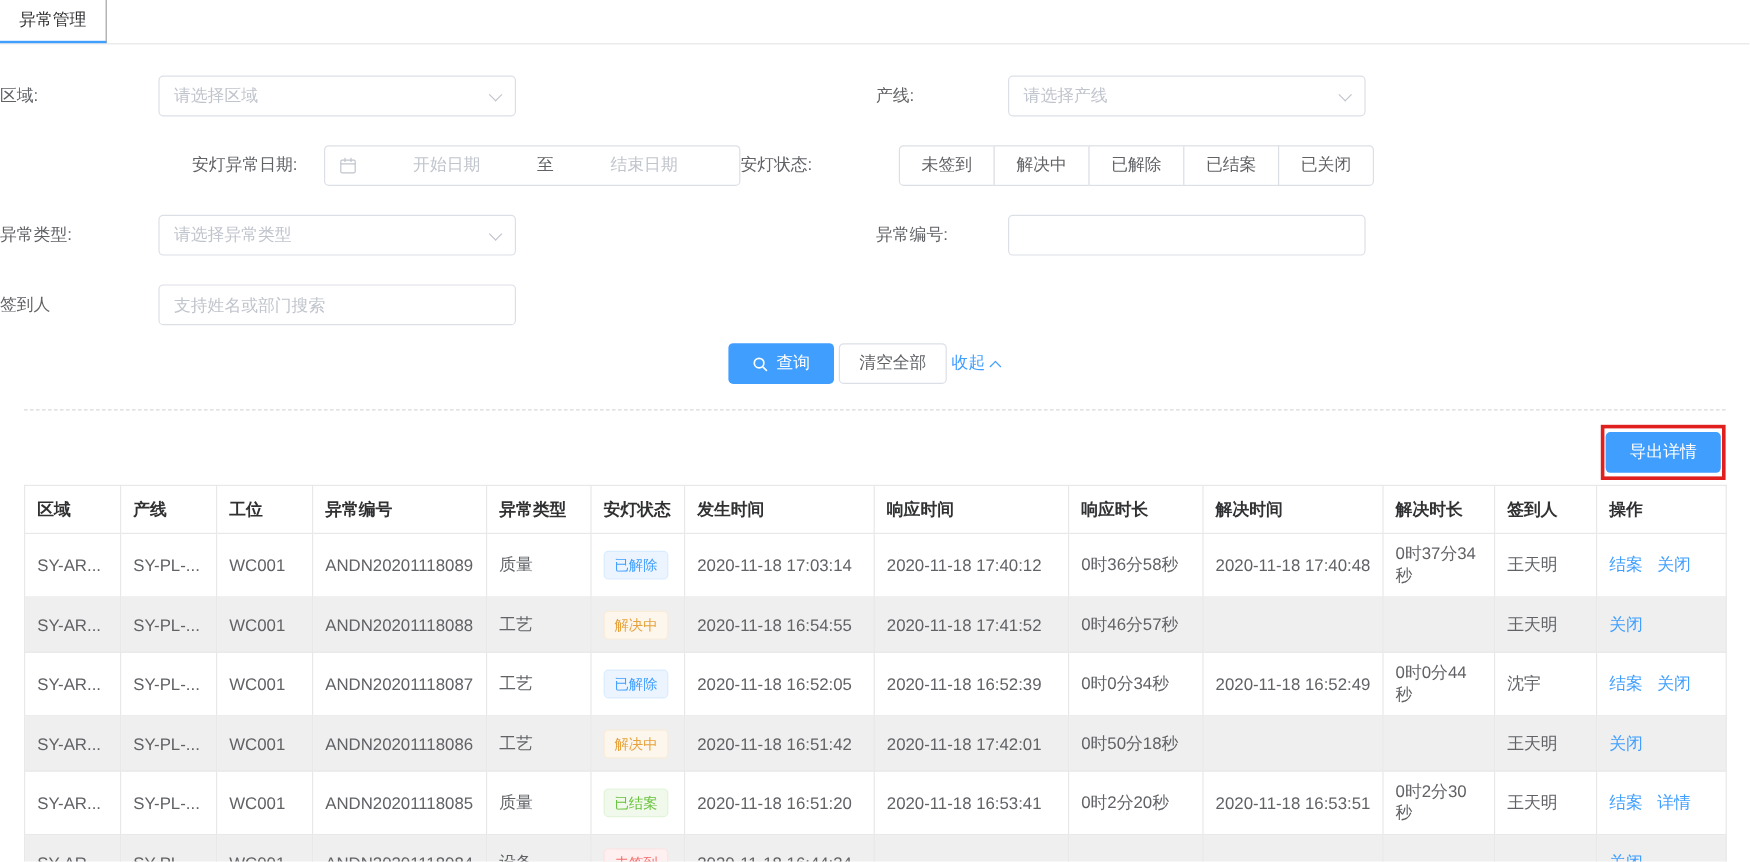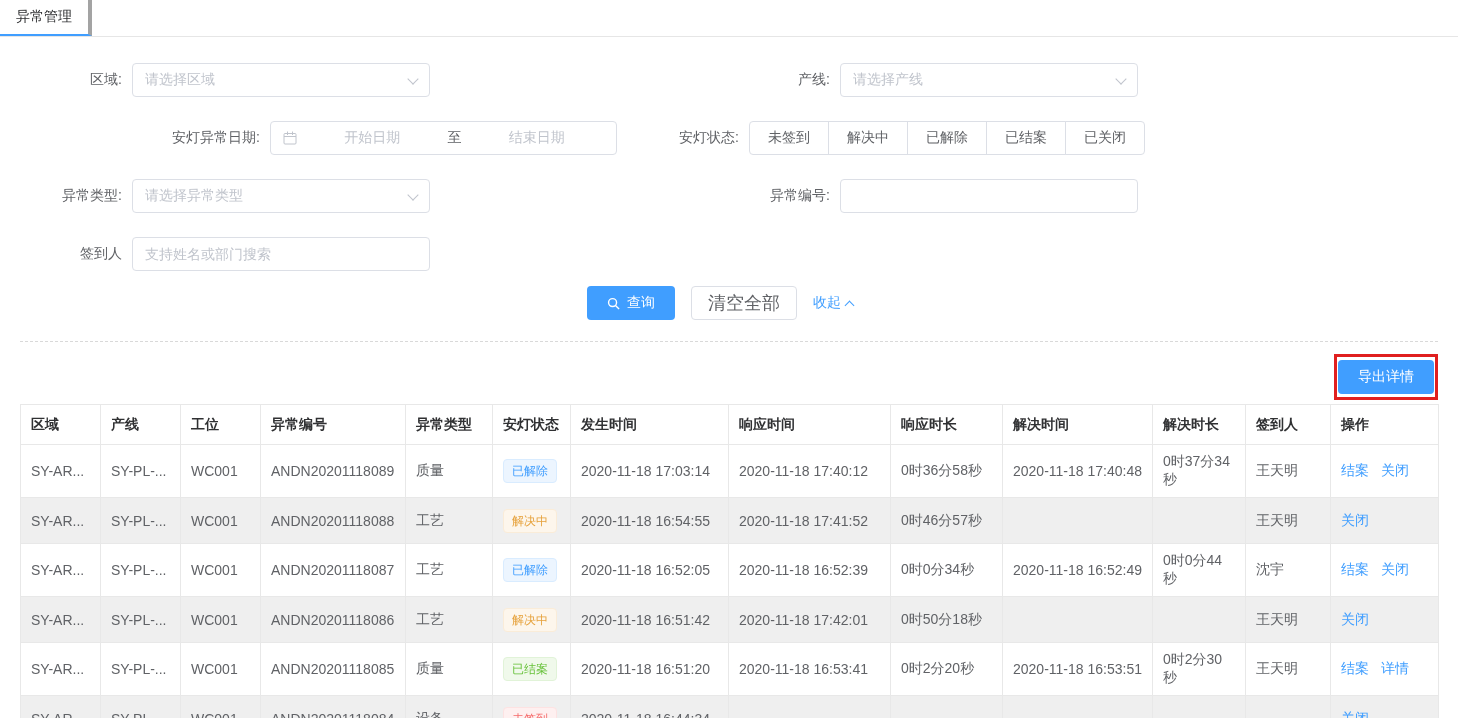--- a/index.html
+++ b/index.html
@@ -11,47 +11,47 @@
     --annotation:#e01f1f;
   }
   *{box-sizing:border-box;}
   html,body{margin:0;padding:0;}
   body{
     width:1458px;height:718px;overflow:hidden;background:#fff;position:relative;
     font-family:"Liberation Sans","DejaVu Sans",sans-serif;font-size:14px;color:#606266;
   }
   
   .tabbar{height:37px;border-bottom:1px solid #e6e6e6;display:flex;align-items:stretch;background:#fff;}
-  .tab{padding:0 16px;display:flex;align-items:center;color:#303133;border-bottom:2px solid var(--primary,#409eff);border-right:4px solid #a3a3a3;cursor:pointer;}
+  .tab{padding:0 16px;display:flex;align-items:center;color:#303133;border-bottom:2px solid var(--primary,#409eff);border-right:1px solid #a3a3a3;cursor:pointer;}
   
   .filter{padding:26px 0 0 0;}
   .frow{display:flex;align-items:center;margin-bottom:24px;}
   .fitem{display:flex;align-items:center;}
-  .flabel{width:132px;text-align:right;padding-right:10px;color:#606266;flex:none;}
+  .flabel{width:132px;text-align:left;padding-right:10px;color:#606266;flex:none;}
   .fitem.right{margin-left:300px;}
   .fitem.right .flabel{width:110px;}
   .select,.inputbox,.daterange{height:34px;border:1px solid #dcdfe6;border-radius:4px;background:#fff;display:flex;align-items:center;padding:0 12px;}
   .select{width:298px;justify-content:space-between;cursor:pointer;gap:44px;}
   .inputbox{width:298px;}
   .inputbox input{border:none;outline:none;width:100%;font:inherit;color:#606266;background:transparent;padding:0;}
   .inputbox input::placeholder{color:#c0c4cc;}
   .ph{color:#c0c4cc;}
   .chev{width:8px;height:8px;border-right:1.5px solid #c0c4cc;border-bottom:1.5px solid #c0c4cc;transform:rotate(45deg);margin-top:-3px;flex:none;}
   .daterange{width:347px;gap:8px;}
   .daterange .dph{flex:1;text-align:center;color:#c0c4cc;}
   .dsep{color:#606266;flex:none;}
   
   .rgroup{display:flex;}
   .rbtn{height:34px;padding:0 18px;border:1px solid #dcdfe6;display:flex;align-items:center;background:#fff;color:#606266;cursor:pointer;margin-left:-1px;white-space:nowrap;}
   .rbtn:first-child{border-radius:4px 0 0 4px;margin-left:0;}
   .rbtn:last-child{border-radius:0 4px 4px 0;}
   
-  .actions{display:flex;justify-content:center;align-items:center;gap:16px;margin:6px 18px 0 0;height:36px;}
+  .actions{display:flex;justify-content:center;align-items:center;gap:4px;margin:6px 18px 0 0;height:36px;}
   .btn-primary{background:var(--primary,#409eff);color:#fff;border:none;border-radius:4px;height:34px;padding:0 20px;display:inline-flex;align-items:center;gap:7px;font-size:14px;font-family:inherit;cursor:pointer;}
-  .btn-plain{background:#fff;border:1px solid #dcdfe6;color:#606266;height:34px;padding:0 16px;border-radius:4px;font-size:18px;font-family:inherit;cursor:pointer;}
+  .btn-plain{background:#fff;border:1px solid #dcdfe6;color:#606266;height:34px;padding:0 16px;border-radius:4px;font-size:14px;font-family:inherit;cursor:pointer;}
   .link{color:var(--primary,#409eff);display:inline-flex;align-items:center;gap:5px;cursor:pointer;}
   .chev-up{width:7px;height:7px;border-right:1.5px solid var(--primary,#409eff);border-bottom:1.5px solid var(--primary,#409eff);transform:rotate(-135deg);margin-top:4px;}
   .divider{border-top:1px dashed #d9d9d9;margin:20px 20px 0 20px;}
   
   .export-row{display:flex;justify-content:flex-end;margin:12px 20px 4px 20px;}
   .annotation-box{border:3px solid var(--annotation,#e01f1f);padding:3px 1px;}
   
   .table-wrap{margin:0 20px;}
   table{width:1418px;border-collapse:collapse;table-layout:fixed;font-size:14px;}
   th,td{border:1px solid #e8e8e8;padding:8px 10px;text-align:left;vertical-align:middle;word-break:break-all;color:#606266;}

